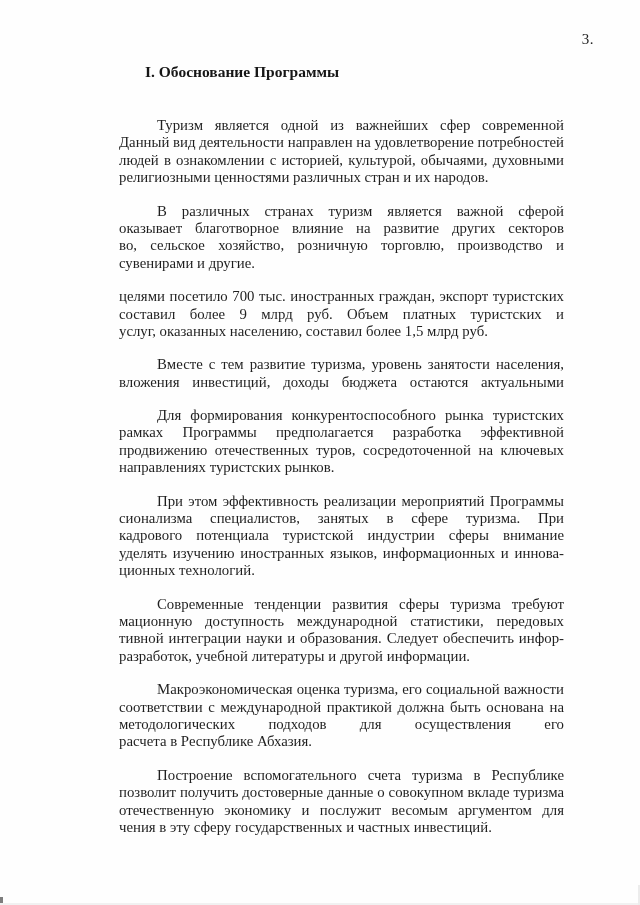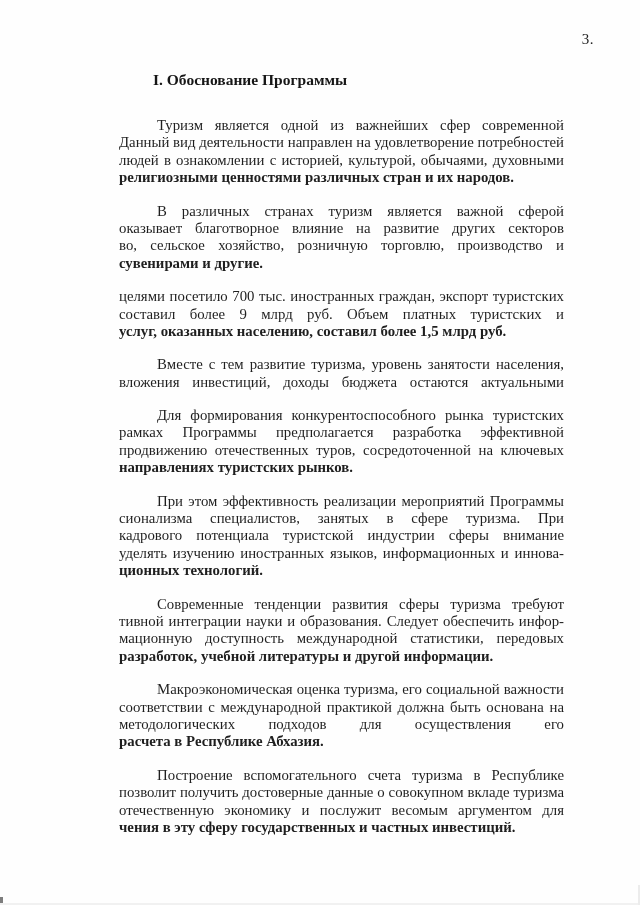--- a/index.html
+++ b/index.html
@@ -21,21 +21,21 @@
     top: 31px;
     right: 46px;
     font-size: 15px;
     letter-spacing: 0.5px;
     color: #242424;
   }
   .heading {
     position: absolute;
     top: 63px;
     left: 145px;
-    margin: 8px;
+    margin: 0;
     font-size: 15.5px;
     font-weight: bold;
     color: #161616;
     white-space: nowrap;
   }
   .body {
     position: absolute;
     top: 101px;
     left: 103px;
     width: 477px;
@@ -51,21 +51,20 @@
     text-align: justify;
     text-align-last: justify;
     white-space: normal;
     overflow: hidden;
   }
   .line.first {
     text-indent: 38px;
   }
   .line.last {
     text-align-last: left;
-    font-weight: bold;
   }
   
   .scan-mark-corner {
     position: absolute;
     left: 0;
     top: 897px;
     width: 3px;
     height: 7px;
     background: #7d7d7d;
   }
@@ -124,22 +123,22 @@
       </div>
       <div class="paragraph">
         <div class="line first">При этом эффективность реализации мероприятий Программы в</div>
         <div class="line">сионализма специалистов, занятых в сфере туризма. При формировании</div>
         <div class="line">кадрового потенциала туристской индустрии сферы внимание следует</div>
         <div class="line">уделять изучению иностранных языков, информационных и иннова-</div>
         <div class="line last">ционных технологий.</div>
       </div>
       <div class="paragraph">
         <div class="line first">Современные тенденции развития сферы туризма требуют эффек-</div>
+        <div class="line">мационную доступность международной статистики, передовых научных</div>
         <div class="line">тивной интеграции науки и образования. Следует обеспечить инфор-</div>
-        <div class="line">мационную доступность международной статистики, передовых научных</div>
         <div class="line last">разработок, учебной литературы и другой информации.</div>
       </div>
       <div class="paragraph">
         <div class="line first">Макроэкономическая оценка туризма, его социальной важности в</div>
         <div class="line">соответствии с международной практикой должна быть основана на</div>
         <div class="line">методологических подходов для осуществления его экспериментального</div>
         <div class="line last">расчета в Республике Абхазия.</div>
       </div>
       <div class="paragraph">
         <div class="line first">Построение вспомогательного счета туризма в Республике Абхазия</div>

